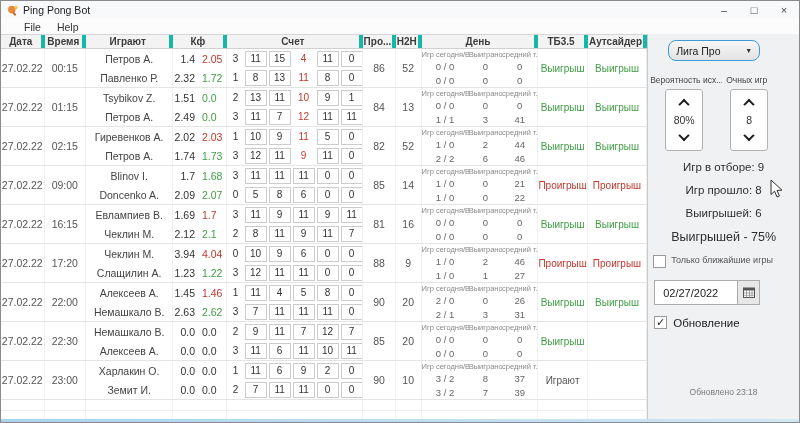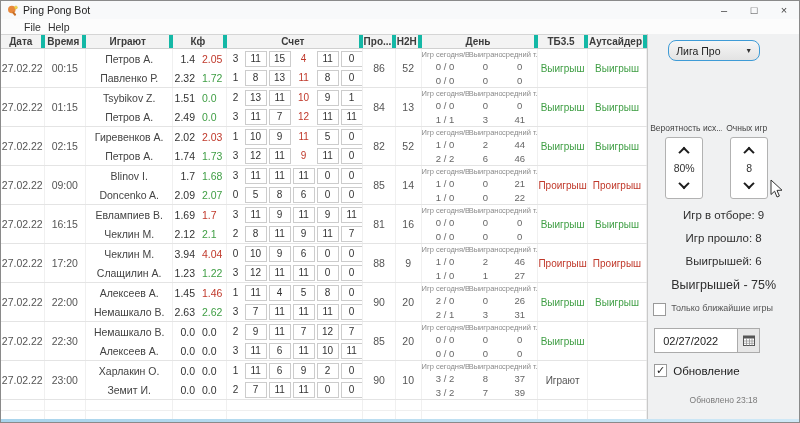--- a/index.html
+++ b/index.html
@@ -4,21 +4,21 @@
 <style>
   * { margin:0; padding:0; box-sizing:border-box; font-family:"Liberation Sans", sans-serif; }
   body { background:#d8d8d8; }
   .window { width:800px; height:423px; background:#fff; border:1px solid #8a8a8a; position:relative; overflow:hidden; }
   
   .titlebar { height:18px; background:#f8f9fa; display:flex; align-items:center; padding-left:6px; font-size:10.5px; color:#222; }
   .app-icon { width:11px; height:11px; margin-right:5px; }
   .win-btns { margin-left:auto; display:flex; height:100%; }
   .win-btn { width:30px; display:flex; align-items:center; justify-content:center; font-size:11px; color:#444; cursor:default; }
   
-  .menubar { height:15px; background:#fcfcfc; display:flex; align-items:center; padding-left:23px; gap:7px; font-size:10.5px; color:#333; }
+  .menubar { height:15px; background:#fcfcfc; display:flex; align-items:center; padding-left:23px; gap:16px; font-size:10.5px; color:#333; }
   
   .content { display:flex; height:390px; }
   .table-area { width:648px; background:#fff; border-right:1px solid #c9c9c9; overflow:hidden; }
   
   .thead { display:flex; height:15px; background:#f3f3f3; border-top:1px solid #d5d5d5; border-bottom:1px solid #d0d0d0; }
   .th { font-size:10px; font-weight:bold; color:#3c3c3c; display:flex; align-items:center; justify-content:center; border-right:4px solid #14b8a6; overflow:hidden; white-space:nowrap; }
   .w-date{width:44px}.w-time{width:42px}.w-players{width:88px}.w-kf{width:54px}.w-score{width:138px}
   .w-pro{width:33px}.w-h2h{width:26px}.w-day{width:118px}.w-tb{width:50px}.w-out{width:60px}
   
   .trow { display:flex; height:39px; border-bottom:1px solid #e4e4e4; background:#fff; }
@@ -41,42 +41,42 @@
   .dc0{width:48px}.dc1{width:34px}.dc2{width:36px}
   .c.tb, .c.out { font-size:10px; }
   .g { color:#3f9e44; } .r { color:#c0392b; } .n { color:#555; }
   .erow { display:flex; height:11px; border-bottom:1px solid #efefef; }
   .erow .c { height:100%; }
   
   .sidebar { width:151px; background:#f0f1f2; position:relative; font-size:11px; color:#333; }
   .combo { margin:6px 0 0 20px; width:92px; height:21px; border:1px solid #3e9bd6; border-radius:8px; background:linear-gradient(#f6f6f6,#e3e3e3); display:flex; align-items:center; justify-content:space-between; padding:0 7px; font-size:10.5px; color:#222; }
   .combo-arrow { font-size:7px; color:#333; }
   .spin-labels { display:flex; margin-top:14px; font-size:8.5px; color:#444; }
-  .spin-labels span { white-space:nowrap; overflow:hidden;margin-top:48px; }
+  .spin-labels span { white-space:nowrap; overflow:hidden; }
   .lbl1 { margin-left:2px; width:72px; }
   .lbl2 { margin-left:4px; }
   .spinners { display:flex; margin-top:4px; }
   .spinner { width:38px; height:62px; background:#fff; border:1px solid #b2b2b2; border-radius:3px; display:flex; flex-direction:column; align-items:center; justify-content:space-between; padding:9px 0; }
   .spinner.s1 { margin-left:17px; } .spinner.s2 { margin-left:27px; }
   .chev { width:8px; height:8px; border-left:2px solid #1d1d1d; border-top:2px solid #1d1d1d; }
   .chev.up { transform:rotate(45deg) translate(1px,1px); }
   .chev.down { transform:rotate(225deg) translate(1px,1px); }
   .spin-val { font-size:10.5px; color:#333; }
   .stats { margin-top:10px; text-align:center; }
   .stat-line { font-size:11.5px; color:#2f2f2f; margin-bottom:11px; }
   .stat-line.big { font-size:12.5px; margin-top:2px; }
   .cb-row { display:flex; align-items:flex-start; margin:2px 0 0 5px; }
   .cb { width:13px; height:13px; border:1px solid #9a9a9a; background:#fff; flex:none; display:flex; align-items:center; justify-content:center; font-size:11px; color:#222; }
   .cb-label-sm { font-size:9px; color:#555; margin-left:5px; white-space:nowrap; }
   .date-row { display:flex; margin:12px 0 0 6px; height:25px; }
   .date-input { width:84px; background:#fff; border:1px solid #ababab; display:flex; align-items:center; padding-left:8px; font-size:11px; color:#222; }
   .cal-btn { width:22px; background:#e7e7e7; border:1px solid #ababab; border-left:none; display:flex; align-items:center; justify-content:center; }
   .upd-row { display:flex; align-items:center; margin:11px 0 0 6px; }
   .cb-label { font-size:11.5px; color:#222; margin-left:6px; }
-  .footer-note { position:absolute; bottom:19px; width:100%; text-align:center; font-size:8.5px; color:#7a7a7a; }
+  .footer-note { position:absolute; bottom:27px; width:100%; text-align:center; font-size:8.5px; color:#7a7a7a; }
   .bottom-strip { position:absolute; bottom:0; left:0; right:0; height:3px; background:linear-gradient(to right,#a9d4ec,#cfe8f6); }
   .cursor { position:absolute; left:769px; top:178px; z-index:10; pointer-events:none; }
 </style>
 </head>
 <body>
 
 <div class="window">
 
   <div class="titlebar">
     <svg class="app-icon" viewBox="0 0 16 16">

